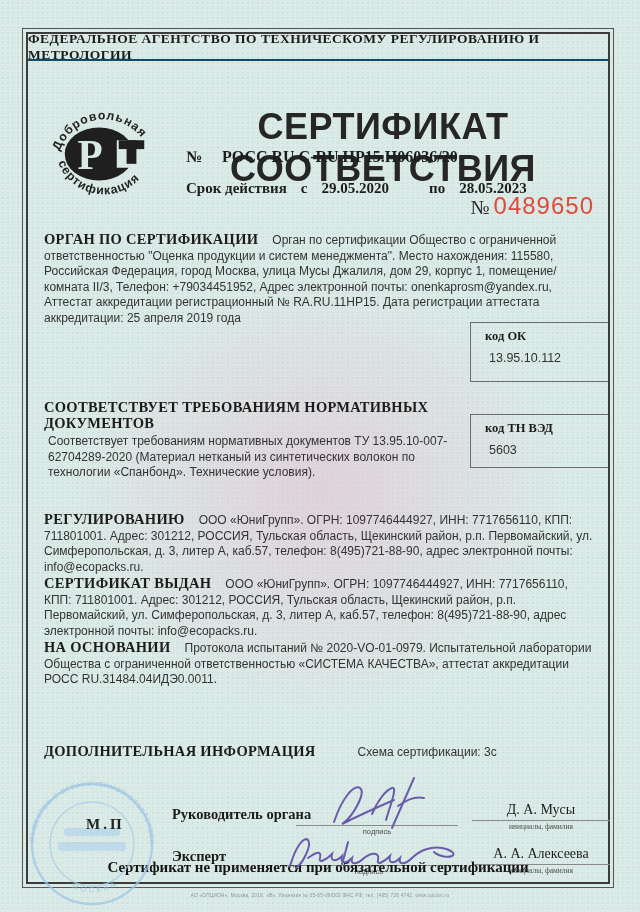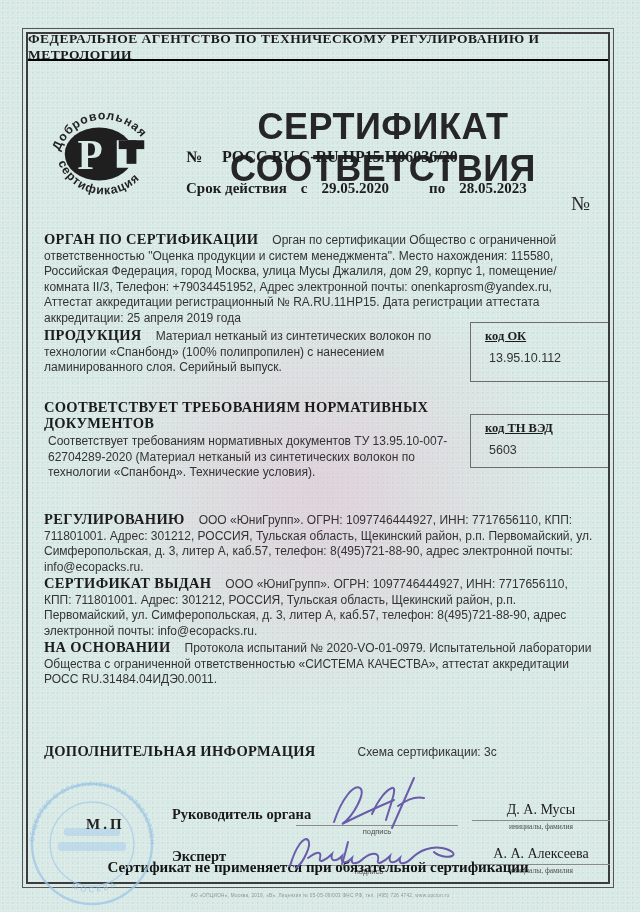--- a/index.html
+++ b/index.html
@@ -19,21 +19,21 @@
     position:absolute; left:26px; top:32px; width:584px; height:852px;
     border:2px solid #3c3c3c; outline:1px solid #555; outline-offset:3px;
   }
   .hdr1 {
     height:33px; border-bottom:1px solid #4a4a4a;
     display:flex; align-items:center; justify-content:center;
     font-family:"Liberation Serif", serif; font-weight:bold; font-size:17px;
     letter-spacing:6px; color:#1b1b1b;
   }
   .hdr2 {
-    height:27px; border-bottom:2px solid #000000;
+    height:27px; border-bottom:2px solid #0c4a6e;
     display:flex; align-items:center; justify-content:center;
     font-family:"Liberation Serif", serif; font-weight:bold; font-size:13.5px;
     letter-spacing:.5px; color:#1b1b1b;
   }
   .abs { position:absolute; }
   .logo { left:12px; top:66px; width:128px; height:108px; }
   .doc-title {
     left:136px; top:72px; right:6px; text-align:center;
     font-size:36px; font-weight:bold; color:#262626; letter-spacing:.5px;
     font-family:"Liberation Sans", sans-serif;
@@ -51,21 +51,21 @@
     font-family:"Liberation Serif", serif; font-weight:bold; font-size:14.5px;
     color:#1c1c1c; margin-right:14px; letter-spacing:.3px;
   }
   .sec.narrow { right:150px; }
   .sec .block-h { display:block; margin-bottom:3px; }
   .sec .indent { padding-left:4px; display:block; }
   .code-box {
     left:442px; right:0; border:1px solid #6d6d6d; border-right:none;
     padding:6px 4px 4px 14px;
   }
-  .code-box .lbl { font-family:"Liberation Serif", serif; font-weight:bold; font-size:12.5px; color:#1c1c1c;text-decoration:underline; }
+  .code-box .lbl { font-family:"Liberation Serif", serif; font-weight:bold; font-size:12.5px; color:#1c1c1c; }
   .code-box .val { font-size:12.5px; color:#333; margin-top:7px; padding-left:4px; }
   .addinfo { left:16px; top:710px; }
   .addinfo .t { margin-left:28px; font-size:12px; color:#333; }
   .role {
     font-family:"Liberation Serif", serif; font-weight:bold; font-size:14.5px; color:#1b1b1b;
   }
   .mp { left:58px; top:782px; font-family:"Liberation Serif", serif; font-weight:bold; font-size:15px; letter-spacing:3px; color:#222; z-index:3; }
   .sigline { border-bottom:1px solid #8a8a8a; position:relative; }
   .caption { font-size:7.5px; color:#4e4e4e; text-align:center; padding-top:1px; }
   .namebox { text-align:center; font-family:"Liberation Serif", serif; font-size:14px; color:#1d1d1d; }
@@ -113,29 +113,27 @@
   <div class="abs num-line">
     <span class="no">№</span><span>РОСС RU C-RU.HP15.H06036/20</span>
   </div>
 
   <div class="abs validity">
     <span>Срок действия</span><span>с</span><span class="date">29.05.2020</span><span>по</span><span>28.05.2023</span>
   </div>
 
   <div class="abs blank-num">
     <span class="no">№</span>
+    <span class="digits">0489650</span>
   </div>
 
   <p class="abs sec" style="top:186px">
     <span class="h">ОРГАН ПО СЕРТИФИКАЦИИ</span><span>Орган по сертификации Общество с ограниченной ответственностью "Оценка продукции и систем менеджмента". Место нахождения: 115580, Российская Федерация, город Москва, улица Мусы Джалиля, дом 29, корпус 1, помещение/комната II/3, Телефон: +79034451952, Адрес электронной почты: onenkaprosm@yandex.ru, Аттестат аккредитации регистрационный № RA.RU.11HP15. Дата регистрации аттестата аккредитации: 25 апреля 2019 года</span>
   </p>
 
-  <p class="abs sec narrow" style="top:282px">
-    <span class="h">ПРОДУКЦИЯ</span><span>Материал нетканый из синтетических волокон по технологии «Спанбонд» (100% полипропилен) с нанесением ламинированного слоя. Серийный выпуск.</span>
-  </p>
 
   <div class="abs code-box" style="top:288px; height:60px;">
     <div class="lbl">код ОК</div>
     <div class="val">13.95.10.112</div>
   </div>
 
   <div class="abs sec narrow" style="top:366px">
     <span class="h block-h">СООТВЕТСТВУЕТ ТРЕБОВАНИЯМ НОРМАТИВНЫХ ДОКУМЕНТОВ</span>
     <span class="indent">Соответствует требованиям нормативных документов ТУ 13.95.10-007-62704289-2020 (Материал нетканый из синтетических волокон по технологии «Спанбонд». Технические условия).</span>
   </div>

